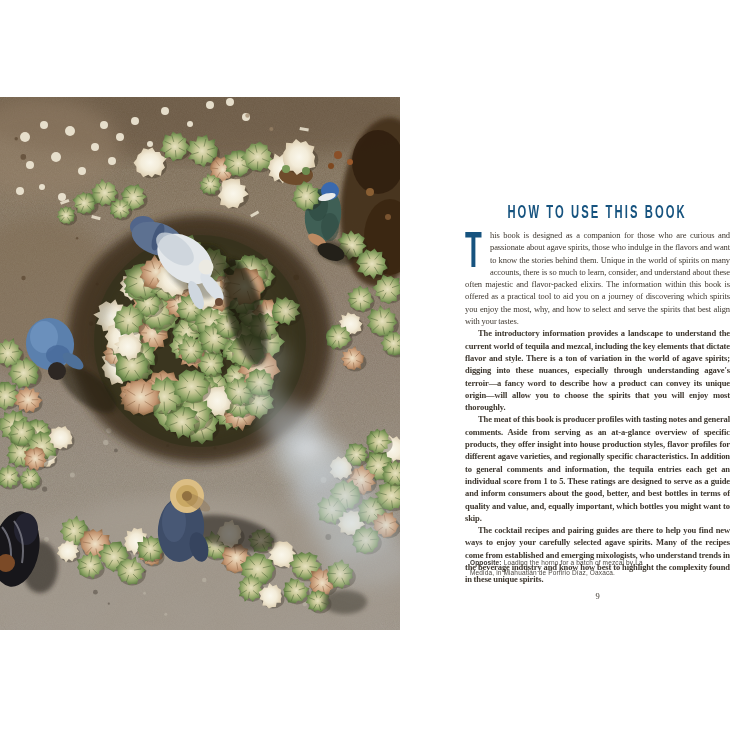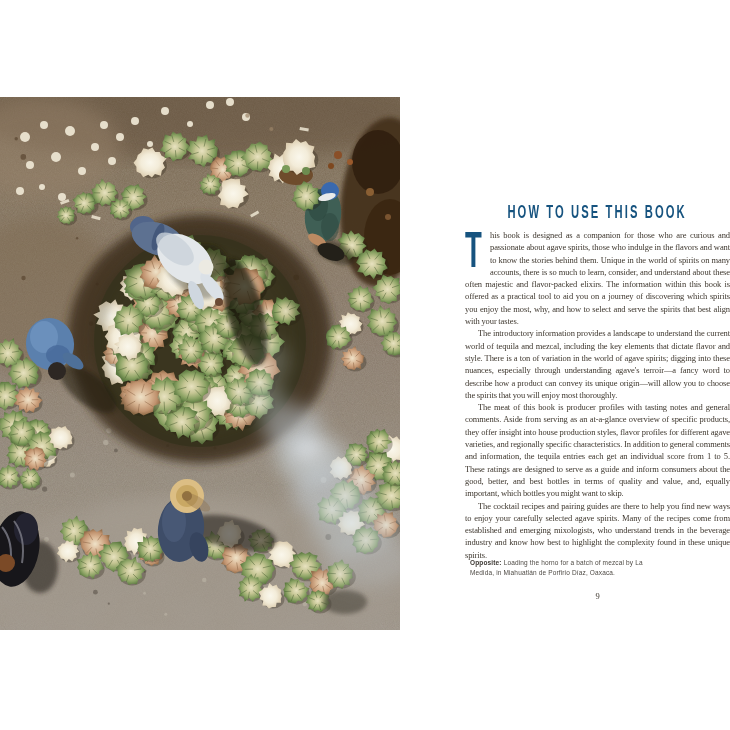--- a/index.html
+++ b/index.html
@@ -9,21 +9,21 @@
   .photo svg{display:block;width:400px;height:533px;}
   .right-page{position:absolute;left:8px;top:0;width:730px;height:571px;}
   .heading{position:absolute;left:457px;top:203px;width:265px;text-align:center;
            color:var(--heading-blue,#16537f);font-family:"Liberation Sans",sans-serif;
            font-weight:bold;font-size:16px;white-space:nowrap;}
   .heading .squeeze{display:inline-block;transform:scale(0.70,1.12);letter-spacing:3px;}
   .body-text{position:absolute;left:457px;top:229px;width:265px;
              font-size:8.5px;line-height:12.3px;text-align:justify;
              color:var(--body-text,#3e372e);letter-spacing:-0.1px;word-spacing:-0.3px;}
   .body-text p{margin:0;}
-  .body-text p + p{text-indent:13px;}
+  .body-text p + p{text-indent:13px;font-weight:bold;}
   .drop-cap{float:left;width:20px;height:37px;margin:2px 5px 0 0;
             color:var(--heading-blue,#16537f);font-family:"Liberation Sans",sans-serif;
             font-weight:bold;font-size:50px;line-height:38px;overflow:visible;}
   .drop-cap span{display:inline-block;transform:scale(0.55,1.0);transform-origin:left top;}
   .caption{position:absolute;left:462px;top:558px;width:195px;
            font-family:"Liberation Sans",sans-serif;font-size:6.5px;line-height:9.6px;
            color:#4e4a44;letter-spacing:0.15px;}
   .caption .cap-label{font-weight:bold;color:#3c3833;}
   .page-num{position:absolute;left:457px;top:591px;width:265px;text-align:center;
             font-size:8.5px;color:#3e372e;}

